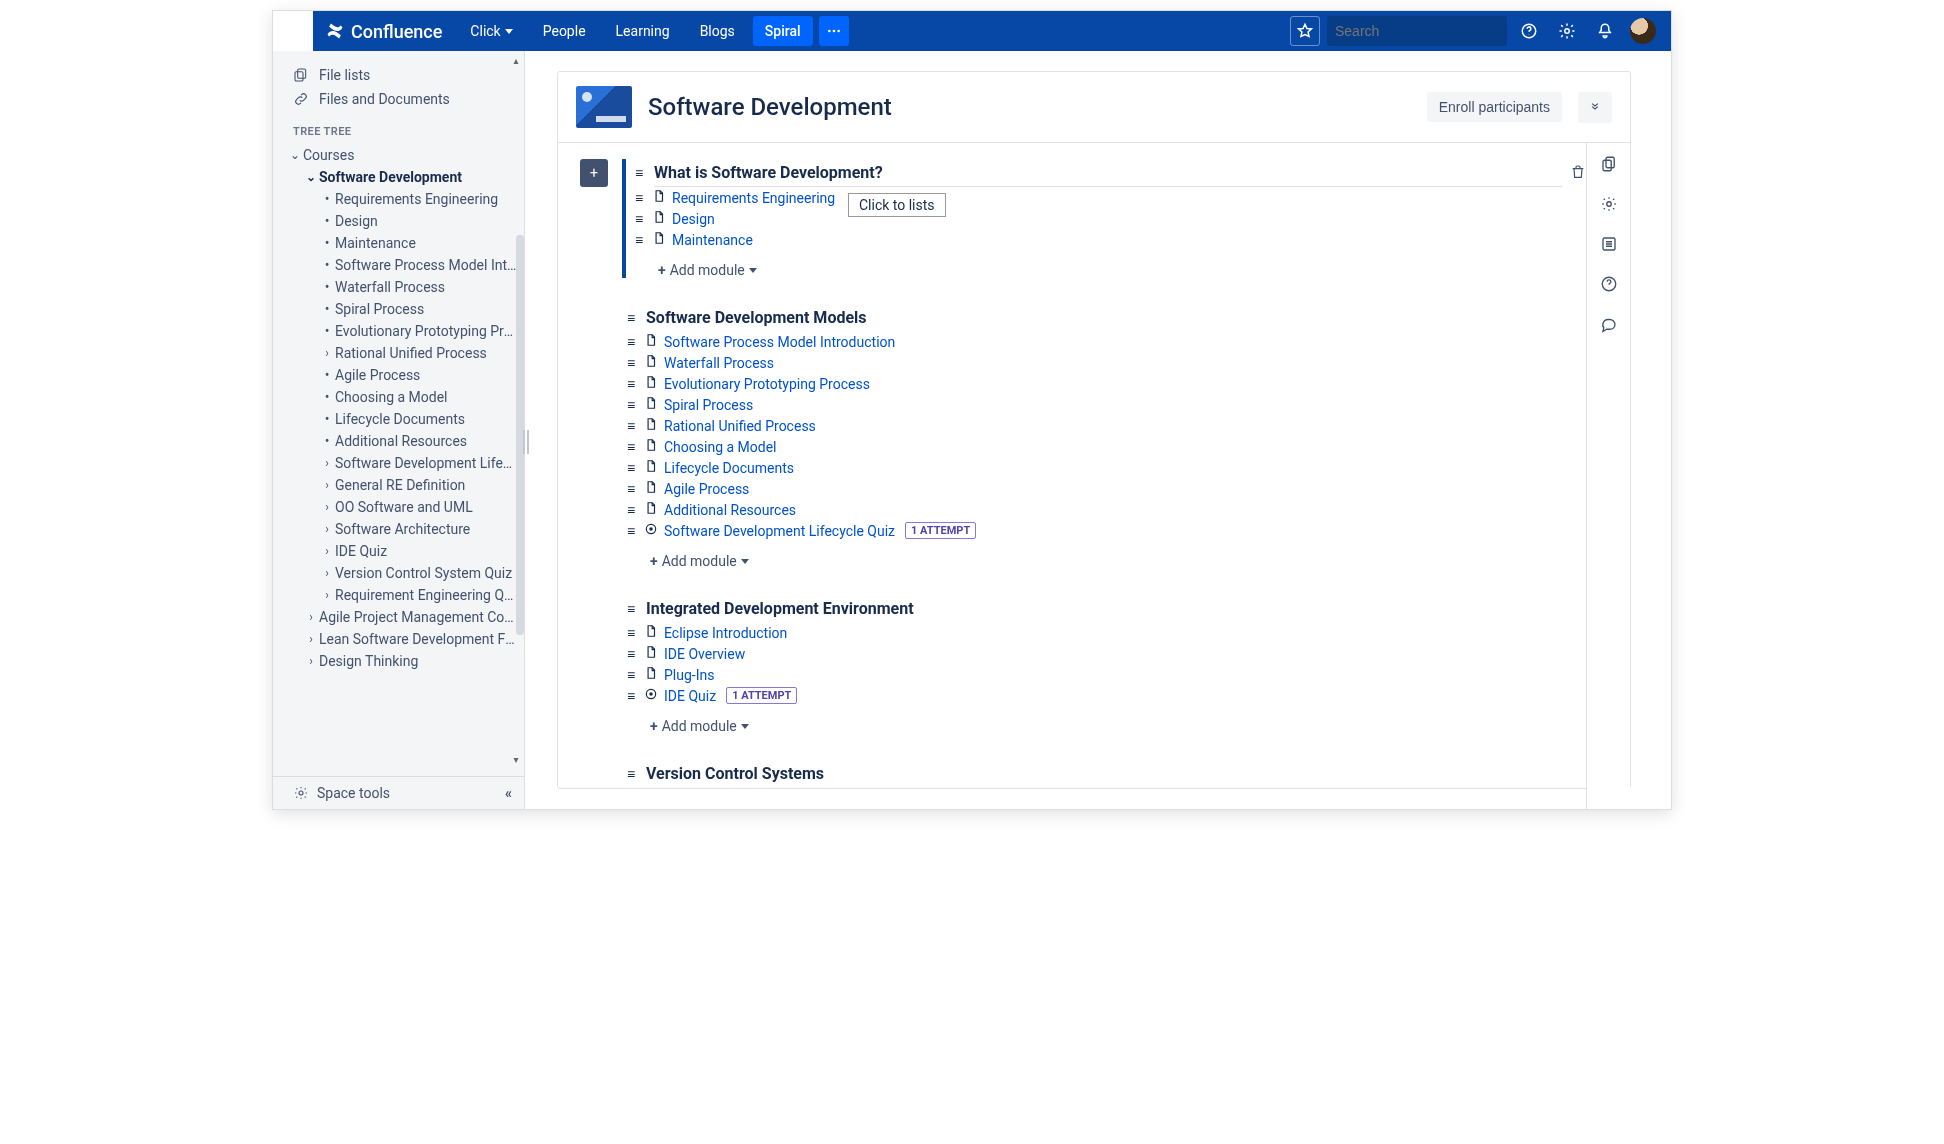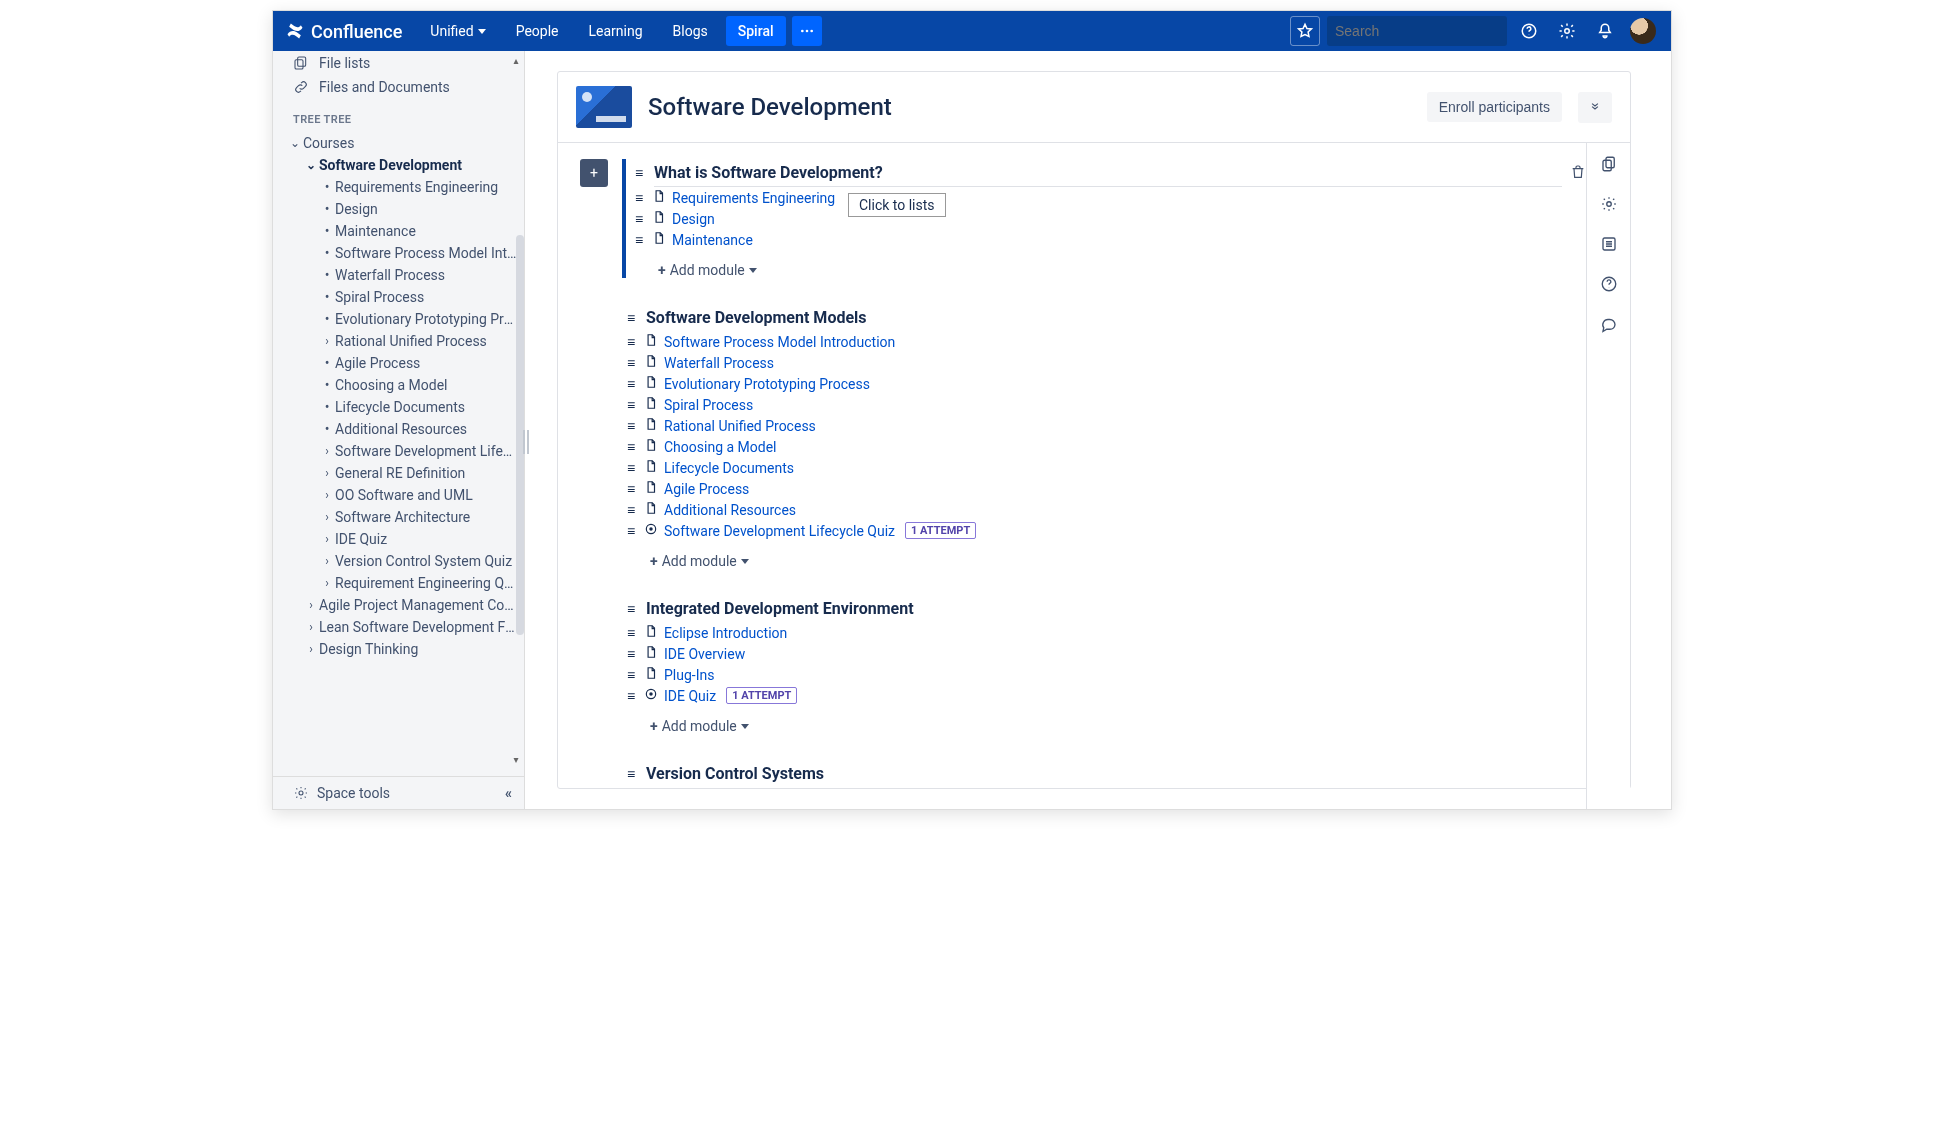--- a/index.html
+++ b/index.html
@@ -1,36 +1,36 @@
 <!DOCTYPE html>
 <html><head>
 <meta charset="utf-8">
 <style>
   * { box-sizing: border-box; margin: 0; padding: 0; }
   html, body { height: 100%; font-family: -apple-system, "Segoe UI", Roboto, Arial, sans-serif; font-size: 14px; color: #172B4D; background: #fff; }
   .shell { width: 1400px; height: 800px; margin: 10px auto; border: 1px solid #ddd; box-shadow: 0 4px 16px rgba(0,0,0,.12); display: flex; flex-direction: column; overflow: hidden; }
   
-  .topbar { height: 40px; background: #0747A6; color: #fff; display: flex; align-items: center; padding: 0 12px; gap: 6px; }
+  .topbar { height: 40px; background: #0747A6; color: #fff; display: flex; align-items: center; padding: 0 12px; gap: 6px; margin-left: 40px; }
   .logo { display: flex; align-items: center; gap: 6px; font-size: 18px; font-weight: 500; margin-right: 10px; }
   .logo svg { width: 20px; height: 20px; fill: #fff; }
   .nav-item { padding: 0 12px; height: 40px; line-height: 40px; color: #fff; font-size: 14px; cursor: pointer; display: flex; align-items: center; gap: 4px; }
   .nav-item.create { background: #0065FF; font-weight: 500; border-radius: 3px; height: 30px; line-height: 30px; padding: 0 12px; }
   .nav-item.more { background: #0065FF; width: 30px; height: 30px; border-radius: 3px; justify-content: center; padding: 0; }
   .topbar .spacer { flex: 1; }
   .top-icon { width: 32px; height: 32px; display: flex; align-items: center; justify-content: center; color: #fff; cursor: pointer; }
   .top-icon svg { width: 18px; height: 18px; stroke: #fff; fill: none; stroke-width: 2; }
   .star-box { width: 30px; height: 30px; border: 1px solid rgba(255,255,255,.4); border-radius: 3px; display: flex; align-items: center; justify-content: center; }
   .search-box { background: #073D87; border-radius: 3px; width: 180px; height: 30px; display: flex; align-items: center; padding: 0 8px; color: #DEEBFF; }
   .search-box input { flex: 1; background: transparent; border: 0; outline: 0; color: #f0abfc; font-size: 14px; }
   .avatar { width: 26px; height: 26px; border-radius: 50%; background: radial-gradient(circle at 35% 30%, #e6c9a8 0 35%, #3a2a1a 36% 100%); }
   
   .body { flex: 1; display: flex; overflow: hidden; }
   
   .sidebar { width: 252px; background: #F4F5F7; border-right: 1px solid #ddd; display: flex; flex-direction: column; position: relative; }
-  .sidebar-scroll { flex: 1; overflow-y: auto; padding: 0 0 0 0; }
+  .sidebar-scroll { flex: 1; overflow-y: auto; padding: 12px 0 0 0; }
   .side-link { display: flex; align-items: center; gap: 10px; padding: 4px 12px 4px 20px; color: #42526E; cursor: pointer; }
   .side-link svg { width: 16px; height: 16px; stroke: #42526E; fill: none; stroke-width: 1.6; }
   .side-heading { font-size: 11px; letter-spacing: .4px; color: #6B778C; padding: 14px 20px 6px; font-weight: 600; }
   .tree { list-style: none; }
   .tree li { position: relative; }
   .tree-row { display: flex; align-items: center; padding: 3px 6px 3px 0; cursor: pointer; color: #42526E; white-space: nowrap; overflow: hidden; text-overflow: ellipsis; }
   .tree-row.bold { font-weight: 700; color: #172B4D; }
   .tree-row .exp { width: 16px; text-align: center; font-size: 12px; flex-shrink: 0; }
   .tree-row .dot { width: 16px; text-align: center; font-size: 14px; color: #42526E; flex-shrink: 0; }
   .sidebar-foot { border-top: 1px solid #ddd; padding: 8px 12px 8px 20px; display: flex; align-items: center; justify-content: space-between; color: #42526E; cursor: pointer; }
@@ -80,21 +80,21 @@
 
   <div class="topbar">
     <div class="logo">
       <svg viewBox="0 0 24 24">
           <path d="M3 16c3-5 8-5 12-2l4 3-2 4-4-3c-3-2-6-2-8 1z"></path>
           <path d="M21 8c-3 5-8 5-12 2L5 7l2-4 4 3c3 2 6 2 8-1z"></path>
         </svg>
       <span>Confluence</span>
     </div>
     <div class="nav-item">
-      <span>Unified</span>
+      <span>Click</span>
       <span class="chev-down-sm"></span>
     </div>
     <div class="nav-item">
         <span>People</span>
       </div>
     <div class="nav-item">
         <span>Learning</span>
       </div>
     <div class="nav-item">
         <span>Blogs</span>

